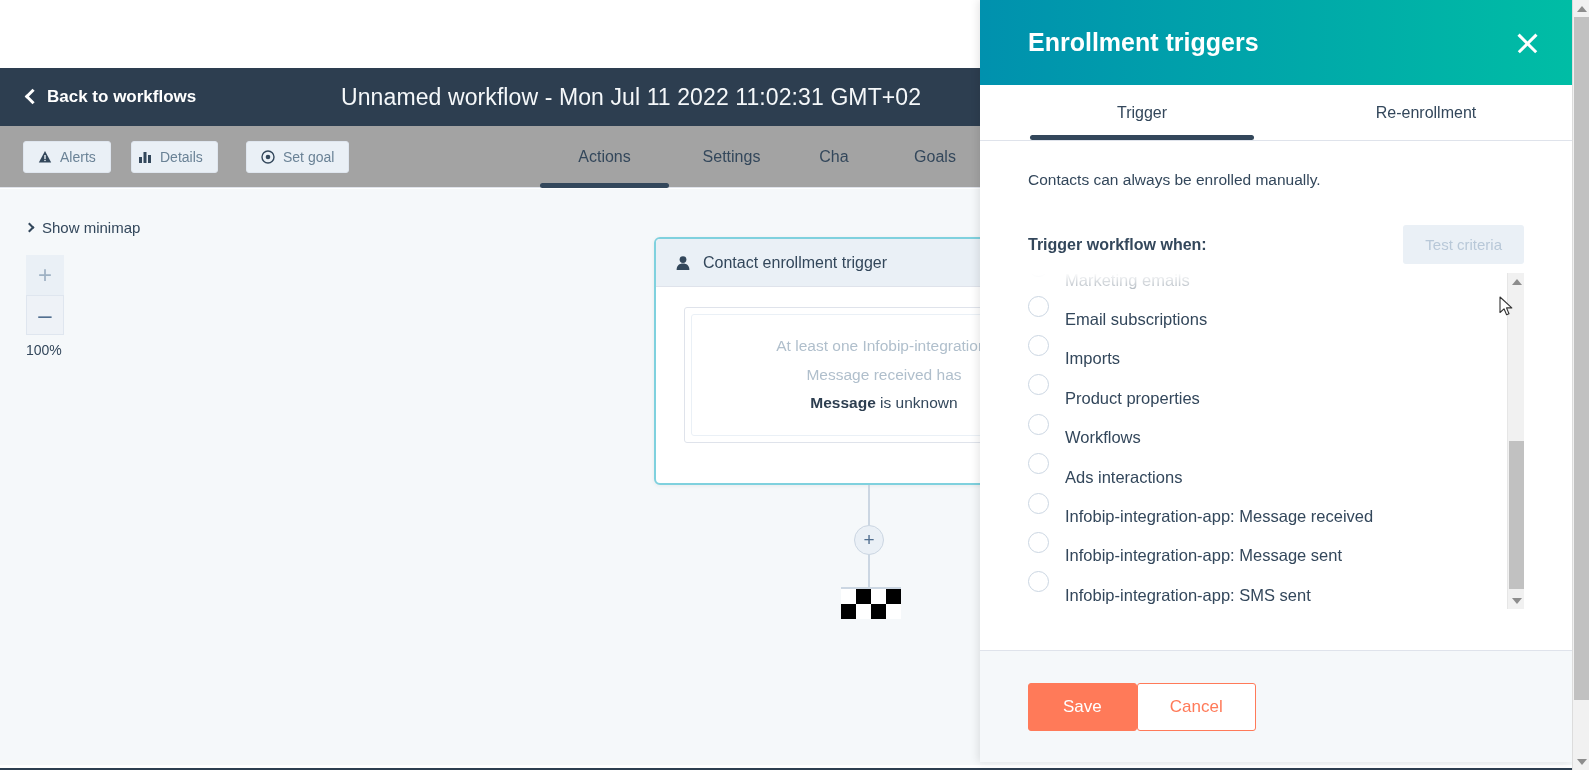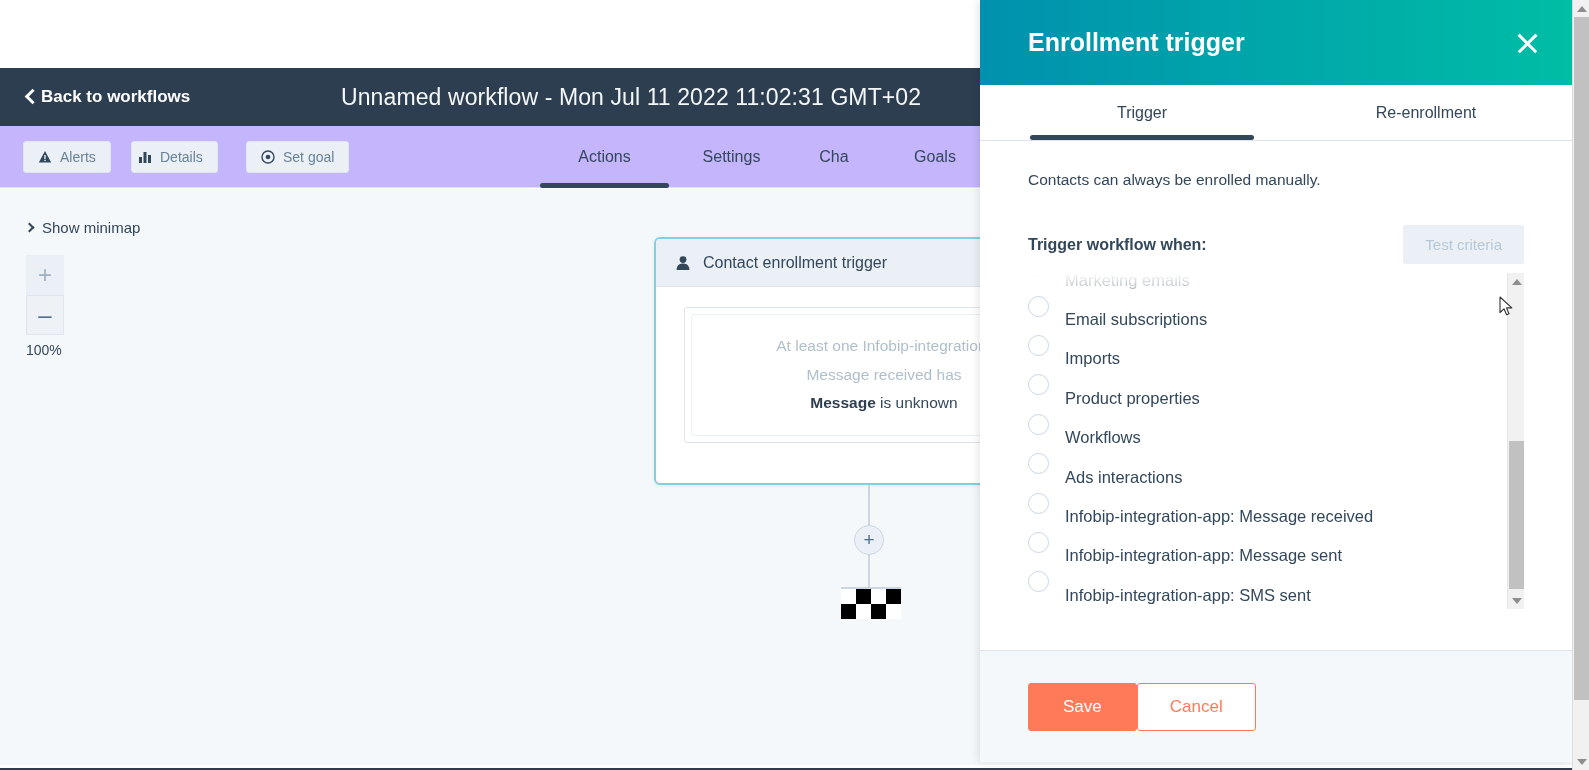--- a/index.html
+++ b/index.html
@@ -23,42 +23,42 @@
   }
 
   
   .navbar {
     position: absolute; left: 0; top: 68px;
     width: 1572px; height: 58px;
     background: #2d3e50;
     display: flex; align-items: center;
   }
   .back-link {
-    display: flex; align-items: center; gap: 3px;
+    display: flex; align-items: center; gap: 9px;
     margin-left: 27px; color: #ffffff;
     font-size: 17px; font-weight: bold;
     cursor: pointer; white-space: nowrap;
   }
   .chev-left {
     display: inline-block; width: 11px; height: 11px;
     border-left: 3px solid #fff; border-bottom: 3px solid #fff;
     transform: rotate(45deg); margin-bottom: 1px;
   }
   .wf-title {
     position: absolute; left: 341px; top: 50%;
     transform: translateY(-50%);
     color: #f5f8fa; font-size: 23px; font-weight: 300;
     white-space: nowrap; letter-spacing: .1px;
   }
 
   
   .subbar {
     position: absolute; left: 0; top: 126px;
     width: 1572px; height: 62px;
-    background: #c4b5fd;
+    background: #a3a3a3;
     border-bottom: 1px solid #dfe3eb;
   }
   .tool-btn {
     position: absolute; top: 15px;
     height: 32px; padding: 0 14px;
     background: #eaf0f6; border: 1px solid #dfe6ef; border-radius: 3px;
     color: #7c98b6; font-size: 14px;
     display: flex; align-items: center; gap: 8px;
     cursor: pointer;
   }
@@ -441,21 +441,21 @@
       <div class="cell" style="left:30px;top:15px;background:#000"></div>
       <div class="cell" style="left:45px;top:15px;background:#fff"></div>
     </div>
   </div>
 
   <div class="bottom-line"></div>
 
   <div class="panel">
 
     <div class="panel-head">
-      <div class="panel-title">Enrollment trigger</div>
+      <div class="panel-title">Enrollment triggers</div>
       <div class="close-x"></div>
     </div>
 
     <div class="panel-tabs">
       <div class="ptab">
         <span>Trigger</span>
         <span class="pu"></span>
       </div>
       <div class="ptab">
         <span>Re-enrollment</span>

